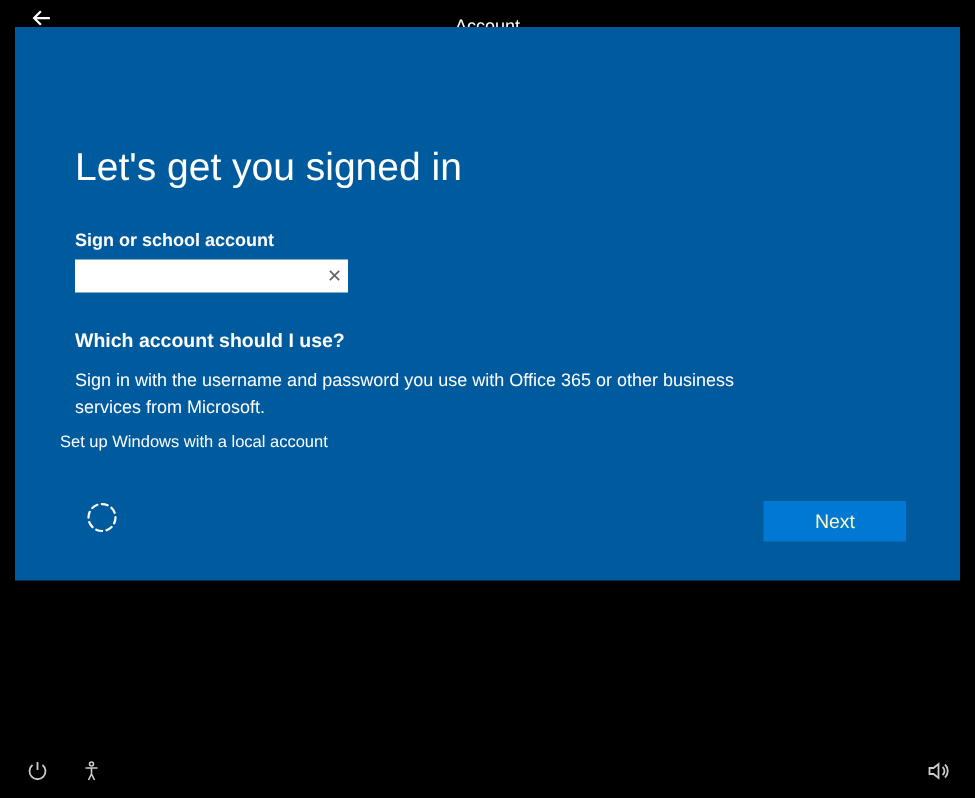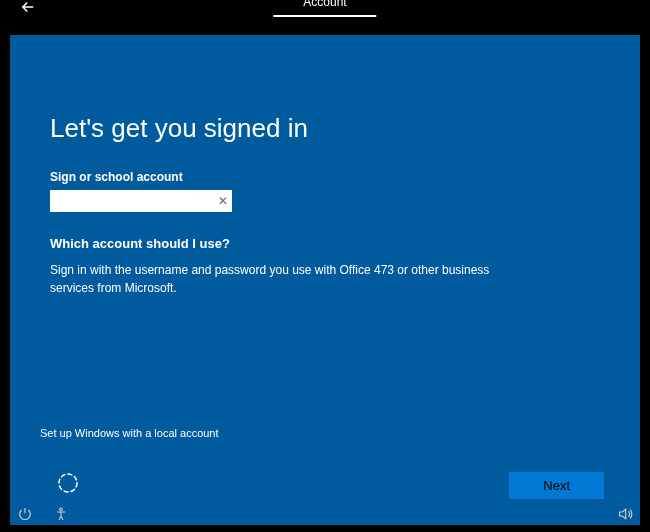--- a/index.html
+++ b/index.html
@@ -9,24 +9,24 @@
     }
     body {
       width: 650px;
       height: 532px;
       background: #000;
       font-family: "Segoe UI", Arial, sans-serif;
       overflow: hidden;
       position: relative;
     }
     .top-bar {
-      height: 35px;
-      display: flex;
-      align-items: flex-end;
-      padding: 16px 16px;
+      height: 18px;
+      display: flex;
+      align-items: flex-start;
+      padding: 0 16px;
       position: relative;
     }
     .back-btn {
       color: #fff;
       font-size: 18px;
       cursor: pointer;
       width: 24px;
       height: 24px;
       display: flex;
       align-items: center;
@@ -52,21 +52,21 @@
       position: absolute;
       bottom: 2px;
       left: 0;
       right: 0;
       height: 2px;
       background: #fff;
     }
     .main-panel {
       background: #005a9e;
       width: 630px;
-      height: 490px;
+      height: 369px;
       margin: 0 10px;
       padding: 78px 40px 20px 40px;
       color: #fff;
       position: relative;
     }
     .heading {
       font-size: 26px;
       font-weight: 300;
       margin-bottom: 26px;
     }
@@ -132,21 +132,21 @@
     }
     .spinner svg {
       width: 100%;
       height: 100%;
     }
     .next-btn {
       position: absolute;
       bottom: 26px;
       right: 36px;
       background: #0078d4;
-      color: #000000;
+      color: #fef9c3;
       border: none;
       padding: 6px 34px;
       font-size: 13px;
       cursor: pointer;
     }
     .bottom-bar {
       position: absolute;
       bottom: 0;
       left: 0;
       right: 0;
@@ -193,21 +193,21 @@
 
   <div class="field-label">Sign or school account</div>
   <div class="input-wrapper">
     <input type="text" class="text-input" placeholder="" style="">
     <button class="clear-btn">
       <span>✕</span>
     </button>
   </div>
 
   <div class="question">Which account should I use?</div>
-  <div class="description">Sign in with the username and password you use with Office 473 or other business services from Microsoft.</div>
+  <div class="description">Sign in with the username and password you use with Office 365 or other business services from Microsoft.</div>
 
   <div class="links-area">
     <a class="link">Set up Windows with a local account</a>
   </div>
 
   <div class="spinner">
     <svg viewBox="0 0 24 24" fill="none" stroke="#fff">
       <circle cx="12" cy="12" r="9" stroke-width="1.5" stroke-dasharray="4 3" stroke-linecap="round"></circle>
     </svg>
   </div>

